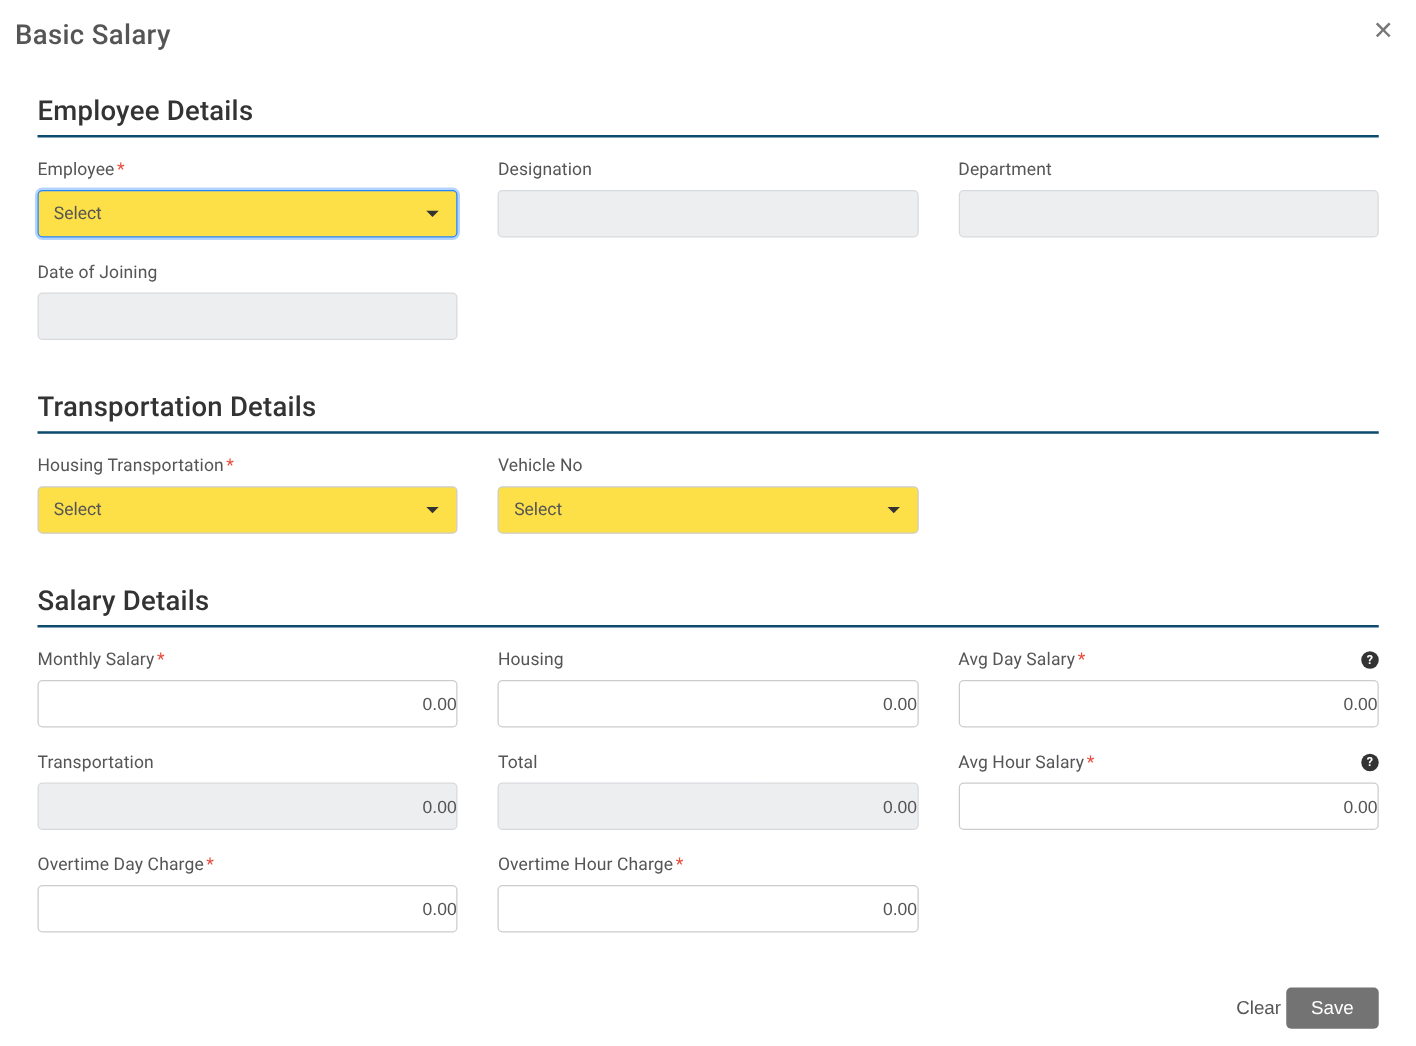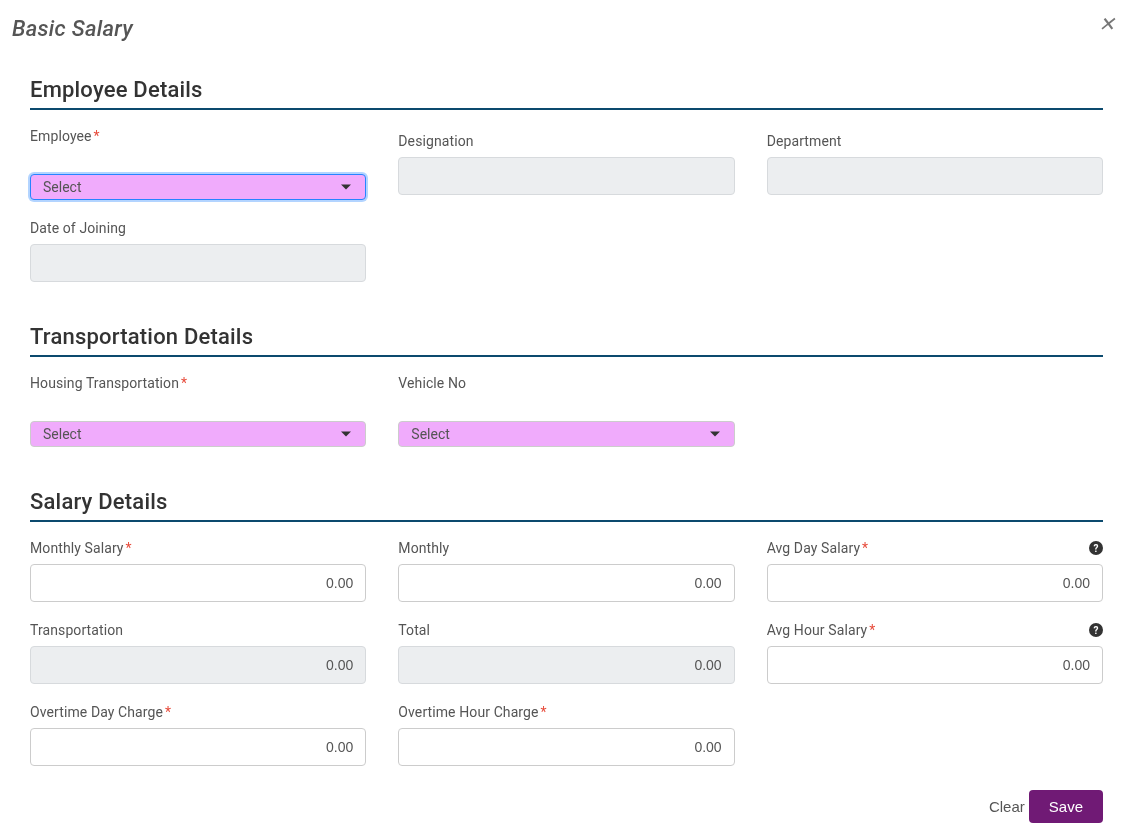--- a/index.html
+++ b/index.html
@@ -16,21 +16,20 @@
     flex-direction: column;
     width: 1133px;
     height: 837px;
     position: relative;
   }
   .modal-header {
     padding: 16px 12px 10px 12px;
     display: flex;
     justify-content: space-between;
     align-items: flex-start;
-    font-style: italic;
   }
   .modal-title {
     font-size: 22px;
     font-weight: 500;
     color: #555;
     letter-spacing: 0.3px;
   }
   .close-btn {
     color: #777;
     font-size: 20px;
@@ -55,21 +54,20 @@
     color: #333;
     letter-spacing: 0.2px;
     padding: 22px 0 6px 0;
     border-bottom: 2px solid #0c4a6e;
     margin-bottom: 18px;
   }
   .form-row {
     display: flex;
     gap: 32px;
     margin-bottom: 20px;
-    align-items: center;
   }
   .form-col {
     flex: 1;
     min-width: 0;
     display: flex;
     flex-direction: column;
   }
   .form-label {
     font-size: 14px;
     color: #555;
@@ -89,48 +87,47 @@
     font-size: 10px;
     font-weight: bold;
     display: inline-flex;
     align-items: center;
     justify-content: center;
     cursor: pointer;
   }
   .select {
     position: relative;
     border: 1px solid #ccc;
-    background: #f0abfc;
+    background: #fde047;
     border-radius: 4px;
-    height: 26px;
+    height: 38px;
     display: flex;
     align-items: center;
     padding: 0 12px;
     cursor: pointer;
-    margin-top: 22px;
   }
   .select.focused {
     border: 1px solid #2684ff;
     box-shadow: 0 0 0 2px rgba(38,132,255,0.35);
   }
   .select .caret {
     position: absolute;
     right: 14px;
     top: 50%;
     transform: translateY(-50%);
     width: 0; height: 0;
     border-left: 5px solid transparent;
     border-right: 5px solid transparent;
     border-top: 5px solid #333;
   }
   .text-input {
     height: 38px;
     border: 1px solid #ccc;
     border-radius: 4px;
-    padding: 0 12px;
+    padding: 0 0;
     font-size: 14px;
     color: #555;
     background: #fff;
   }
   .text-input.disabled, .readonly-box {
     background: #eceef0;
     border: 1px solid #d7dadd;
   }
   .num-input { text-align: right; }
   .modal-footer {
@@ -141,21 +138,21 @@
   }
   .btn-clear {
     background: none;
     border: none;
     color: #555;
     font-size: 15px;
     cursor: pointer;
     padding: 6px 4px;
   }
   .btn-primary {
-    background: #701a75;
+    background: #737373;
     color: #fff;
     border: none;
     border-radius: 4px;
     font-size: 15px;
     padding: 8px 20px;
     cursor: pointer;
     text-align: right;
   }
 </style>
 </head>
@@ -226,21 +223,21 @@
     <div class="section-heading">Salary Details</div>
 
     <div class="form-row">
       <div class="form-col">
         <div class="form-label">
           <span>Monthly Salary</span><span class="req-star">*</span>
         </div>
         <input class="text-input num-input" type="text" value="0.00" style="">
       </div>
       <div class="form-col">
-        <div class="form-label">Monthly</div>
+        <div class="form-label">Housing</div>
         <input class="text-input num-input" type="text" value="0.00" style="">
       </div>
       <div class="form-col">
         <div class="form-label with-help">
           <span>
             <span>Avg Day Salary</span><span class="req-star">*</span>
           </span>
           <span class="help-icon">?</span>
         </div>
         <input class="text-input num-input" type="text" value="0.00" style="">

